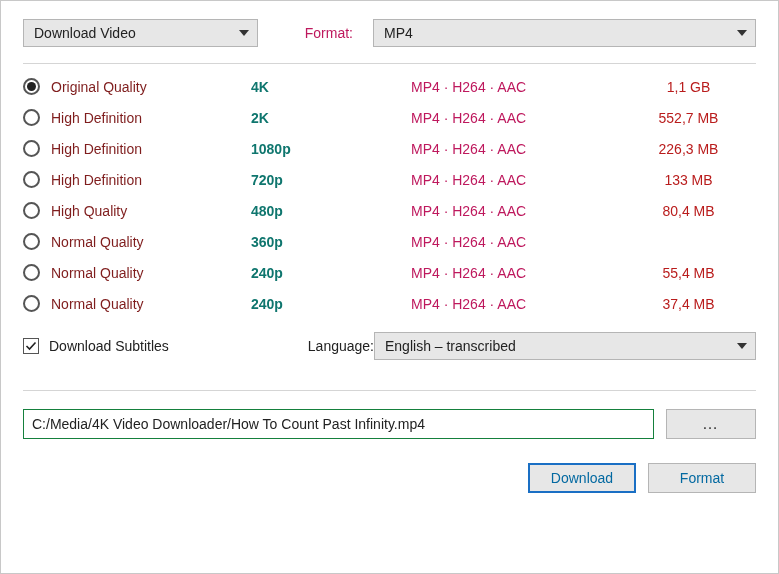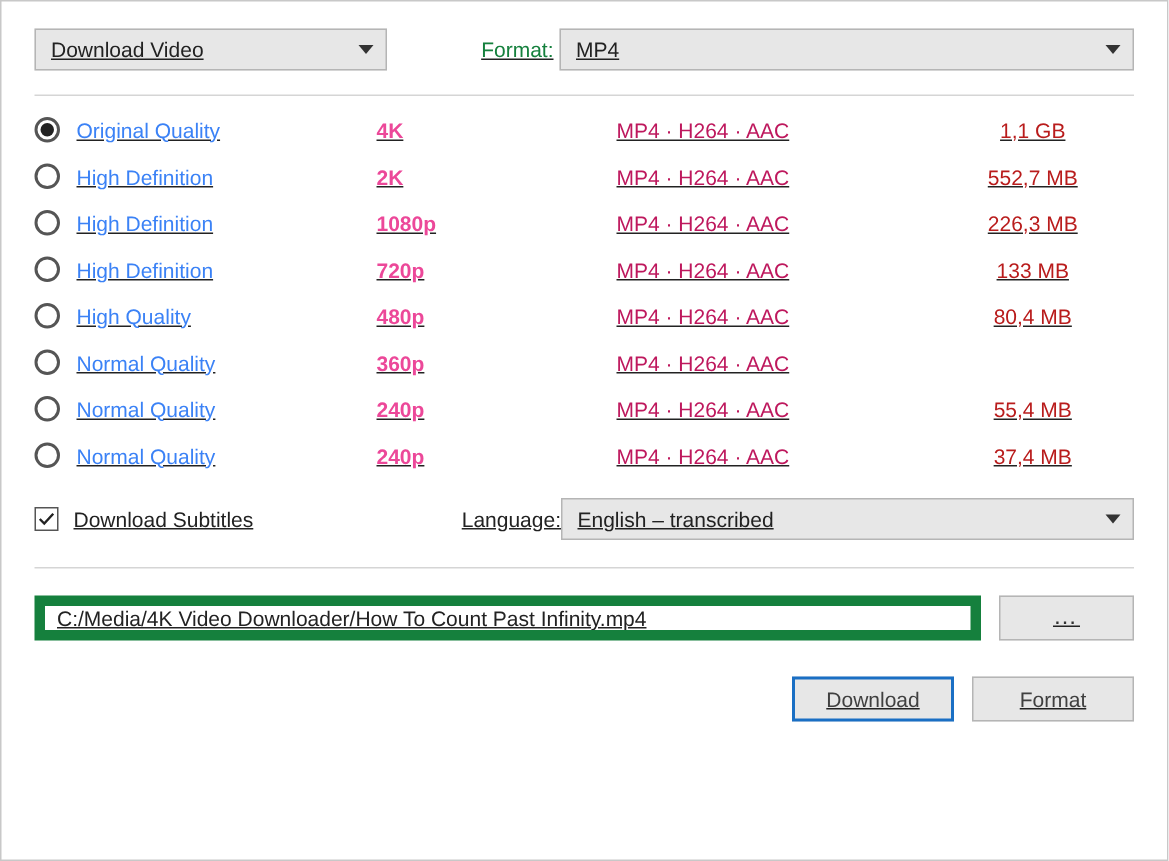--- a/index.html
+++ b/index.html
@@ -11,21 +11,20 @@
     font-size: 14px;
     color: #222;
   }
   .window {
     width: 779px;
     height: 574px;
     background: #fff;
     border: 1px solid #c8c8c8;
     padding: 18px 22px 22px 22px;
     position: relative;
-    text-decoration: underline;
   }
   .row { display: flex; align-items: center; }
   .top-row { margin-bottom: 16px; }
   .dropdown {
     height: 28px;
     background: #e7e7e7;
     border: 1px solid #b5b5b5;
     display: flex;
     align-items: center;
     justify-content: space-between;
@@ -34,21 +33,21 @@
     font-size: 14px;
     color: #222;
   }
   .dropdown .caret {
     width: 0; height: 0;
     border-left: 5px solid transparent;
     border-right: 5px solid transparent;
     border-top: 6px solid #333;
   }
   .action-dd { width: 235px; margin-right: 40px; }
-  .format-label { width: 75px; text-align: right; padding-right: 4px; color: #15803d; }
+  .format-label { width: 75px; text-align: right; padding-right: 20px; color: #be185d; }
   .format-dd { flex: 1; }
   .hr {
     border: none;
     border-top: 1px solid #d5d5d5;
     margin: 0 0 14px 0;
   }
   .quality-list { margin: 0 0 20px 0; display: flex; flex-direction: column; gap: 14px; }
   .q-row {
     display: grid;
     grid-template-columns: 28px 200px 160px 210px auto;
@@ -61,28 +60,28 @@
     border-radius: 50%;
     display: flex; align-items: center; justify-content: center;
     background: #fff;
   }
   .radio.checked::after {
     content: "";
     width: 9px; height: 9px;
     background: #222;
     border-radius: 50%;
   }
-  .q-label { color: #3b82f6; }
-  .q-res { font-weight: 700; color: #ec4899; }
+  .q-label { color: #7f1d1d; }
+  .q-res { font-weight: 700; color: #0f766e; }
   .q-codec { color: #be185d; }
   .q-size { text-align: center; color: #b91c1c; }
   .sub-row {
     display: flex;
     align-items: center;
-    margin-bottom: 18px;
+    margin-bottom: 30px;
   }
   .checkbox {
     width: 16px; height: 16px;
     border: 1px solid #555;
     margin-right: 10px;
     display: flex; align-items: center; justify-content: center;
     background: #fff;
     cursor: pointer;
   }
   .checkbox svg { width: 12px; height: 12px; display: block; }
@@ -91,21 +90,21 @@
   .lang-dd { flex: 1; }
   .path-row {
     display: flex;
     gap: 12px;
     margin-top: 18px;
     margin-bottom: 24px;
   }
   .path-input {
     flex: 1;
     height: 30px;
-    border: 7px solid #15803d;
+    border: 1px solid #15803d;
     padding: 0 8px;
     font-size: 14px;
     font-family: inherit;
     color: #222;
     background: #fff;
   }
   .browse-btn {
     width: 90px;
     height: 30px;
     background: #e7e7e7;
@@ -122,21 +121,21 @@
     gap: 12px;
   }
   .btn {
     width: 108px;
     height: 30px;
     background: #e7e7e7;
     border: 1px solid #b5b5b5;
     cursor: pointer;
     font-size: 14px;
     font-family: inherit;
-    color: #404040;
+    color: #0369a1;
     display:flex;align-items:center;justify-content:center;
   }
   .btn.primary {
     border: 2px solid #1a6fc4;
   }
 </style>
 </head>
 <body>
 
 <div class="window">

